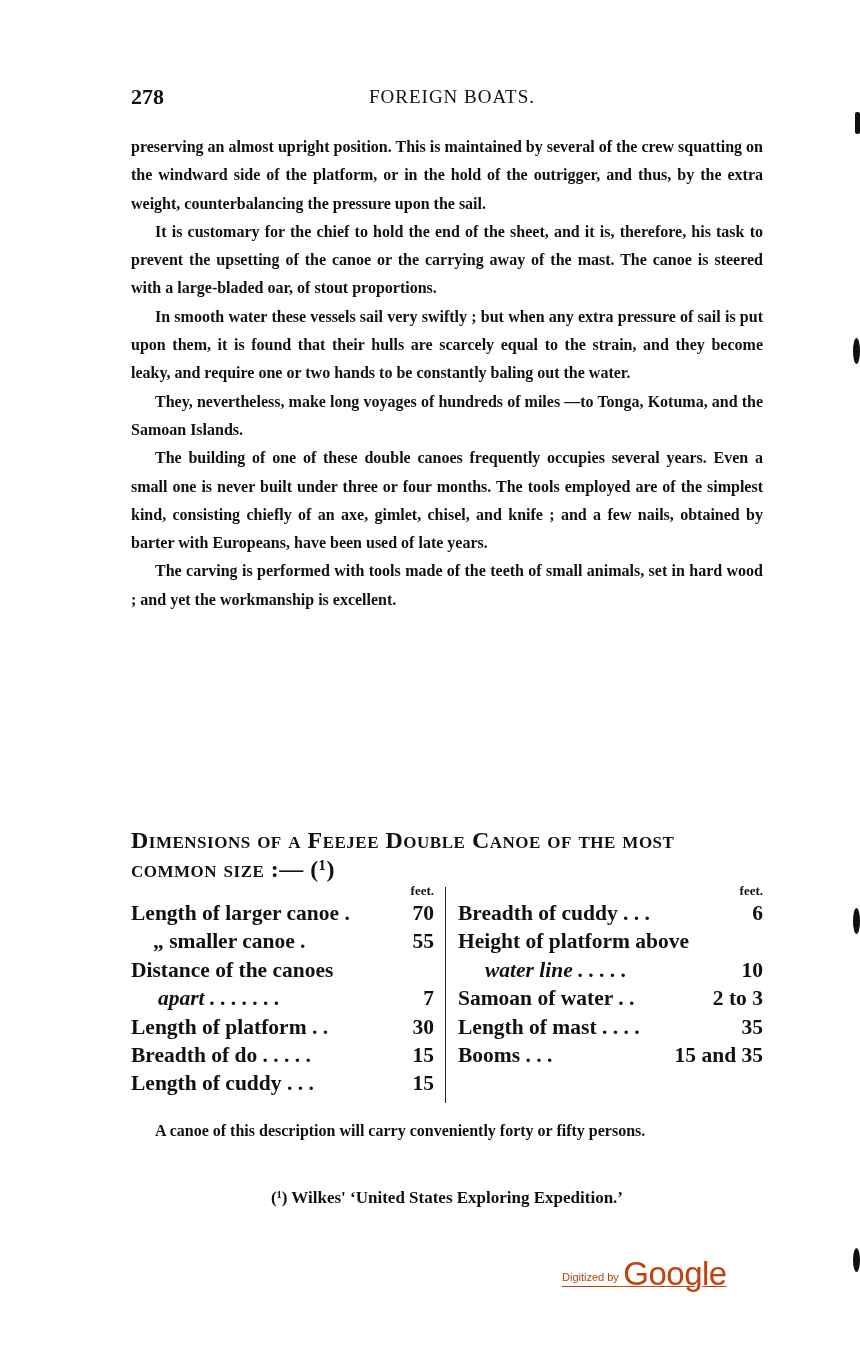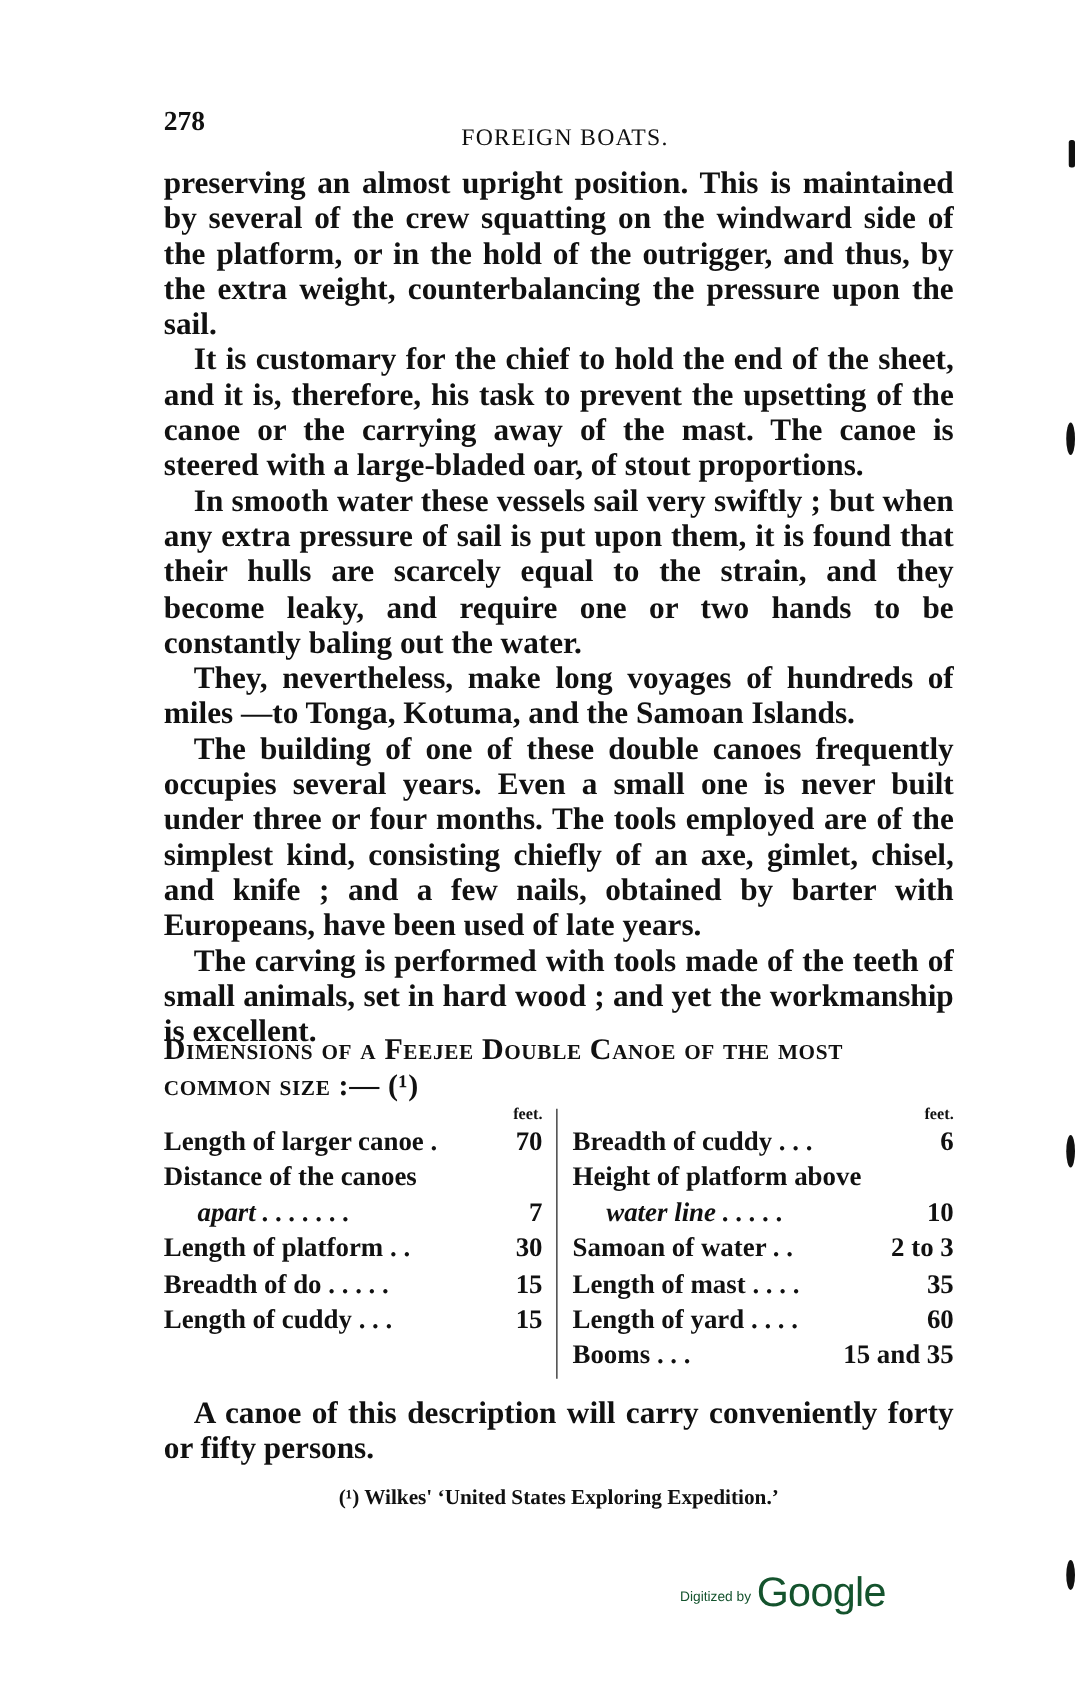--- a/index.html
+++ b/index.html
@@ -2,45 +2,45 @@
 <html><head>
 <meta charset="utf-8">
 <style>
   html, body { margin: 0; padding: 0; background: #ffffff; }
   body { width: 860px; height: 1353px; position: relative; overflow: hidden;
          font-family: "Liberation Serif", "DejaVu Serif", serif; color: #111; }
   .page { position: absolute; left: 0; top: 0; width: 860px; height: 1225px; }
   .header { position: absolute; top: 84px; left: 131px; width: 632px; height: 30px; }
   .page-num { position: absolute; left: 0; top: 0; font-size: 22px; font-weight: bold; }
   .running-title { position: absolute; left: 0; right: 0; top: 2px; text-align: center;
-                   font-size: 19px; letter-spacing: 1px; padding-left: 10px; margin-top: 14px; }
+                   font-size: 19px; letter-spacing: 1px; padding-left: 10px; }
   .body-text { position: absolute; left: 131px; top: 133px; width: 632px; }
-  .para { margin: 0; font-size: 25px; line-height: 28.3px; text-align: justify;
+  .para { margin: 0; font-size: 16px; line-height: 28.3px; text-align: justify;
           font-weight: bold; text-indent: 24px; }
   .para.first { text-indent: 0; }
   .caption { position: absolute; left: 131px; top: 826px; width: 632px; text-align: left;
              font-size: 24px; line-height: 29px; font-weight: bold; letter-spacing: 0.5px; }
   .sc { font-variant: small-caps; }
   .table { position: absolute; left: 131px; top: 883px; width: 632px; height: 220px; }
   .col { position: absolute; top: 0; }
   .col.left { left: 0; width: 303px; }
   .col.right { left: 327px; width: 305px; }
   .divider { position: absolute; left: 314px; top: 4px; width: 1px; height: 216px; background: #222; }
   .unit { text-align: right; font-size: 13px; font-weight: bold; height: 16px; line-height: 16px; }
   .row { display: flex; justify-content: space-between; font-size: 21.5px; line-height: 28.4px;
          height: 28.4px; font-weight: bold; white-space: nowrap; }
   .row .lbl { flex: 0 0 auto; }
   .row .lbl.indent { padding-left: 27px; font-style: italic; }
   .row .lbl.ditto { padding-left: 22px; }
   .row .val { flex: 0 0 auto; text-align: right; }
   .closing { position: absolute; left: 131px; top: 1117px; width: 632px; }
   .footnote { position: absolute; left: 131px; top: 1188px; width: 632px; text-align: center;
               font-size: 17px; font-weight: bold; }
-  .watermark { position: absolute; left: 544px; top: 1255px; color: #14532d; white-space: nowrap;
-               font-family: "Liberation Sans", "DejaVu Sans", sans-serif; }
+  .watermark { position: absolute; left: 562px; top: 1255px; color: #c2410c; white-space: nowrap;
+               font-family: "Liberation Sans", "DejaVu Sans", sans-serif; text-decoration: underline; }
   .watermark .small { font-size: 11px; vertical-align: 4px; }
   .watermark .big { font-size: 33px; letter-spacing: -0.5px; }
   .blot { position: absolute; background: #111; border-radius: 50%; }
 </style>
 </head>
 <body>
 
 <div class="page">
 
   <div class="header">
@@ -61,20 +61,24 @@
     <div class="sc">Dimensions of a Feejee Double Canoe of the most</div>
     <div class="sc">common size :— (¹)</div>
   </div>
 
   <div class="table">
     <div class="col left">
       <div class="unit">feet.</div>
       <div class="row">
         <span class="lbl"><span>Length of larger canoe</span><span> .</span></span>
         <span class="val">70</span>
+      </div>
+      <div class="row">
+        <span class="lbl ditto"><span>„      smaller canoe</span><span> .</span></span>
+        <span class="val">55</span>
       </div>
       <div class="row">
         <span class="lbl"><span>Distance  of  the  canoes</span><span></span></span>
         <span class="val"></span>
       </div>
       <div class="row">
         <span class="lbl indent"><span>apart</span><span>  . . . . . . .</span></span>
         <span class="val">7</span>
       </div>
       <div class="row">
@@ -109,24 +113,20 @@
       </div>
       <div class="row">
         <span class="lbl"><span>Samoan of water</span><span>  .  .</span></span>
         <span class="val">2 to 3</span>
       </div>
       <div class="row">
         <span class="lbl"><span>Length of mast</span><span> .  .  .  .</span></span>
         <span class="val">35</span>
       </div>
       <div class="row">
-        <span class="lbl"><span>Length of yard</span><span> .  .  .  .</span></span>
-        <span class="val">60</span>
-      </div>
-      <div class="row">
         <span class="lbl"><span>Booms</span><span>     .  .  .</span></span>
         <span class="val">15 and 35</span>
       </div>
     </div>
   </div>
 
   <div class="closing">
     <p class="para">A canoe of this description will carry conveniently forty or fifty persons.</p>
   </div>
 

